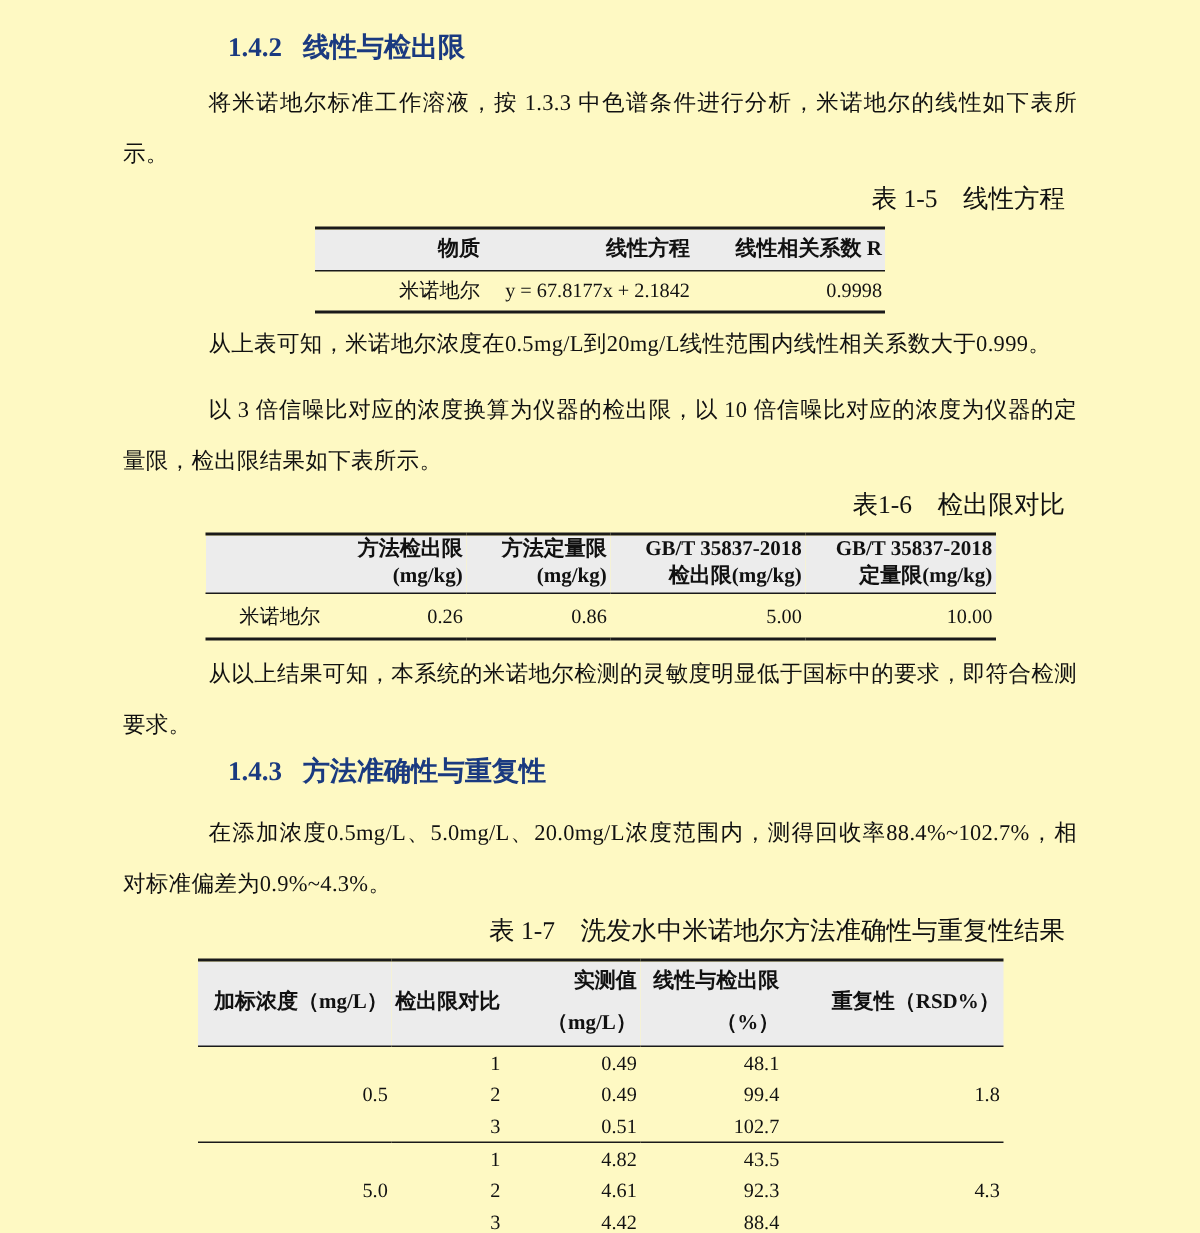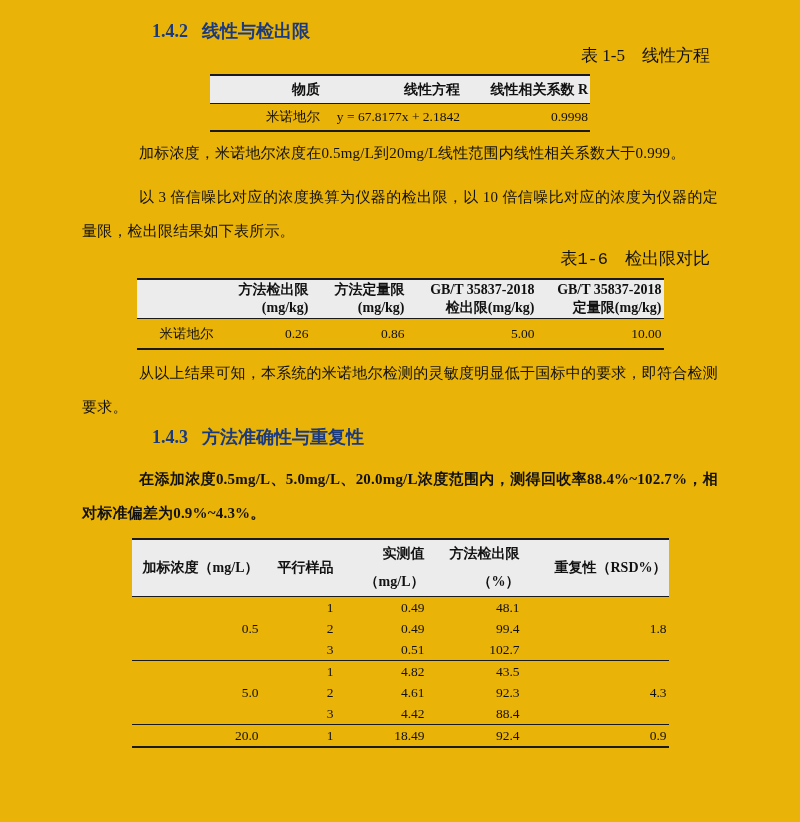--- a/index.html
+++ b/index.html
@@ -1,19 +1,19 @@
 <!DOCTYPE html>
 <html><head>
 <meta charset="utf-8">
 <style>
   html,body { margin:0; padding:0; background:#ffffff; }
   .page {
     position:relative;
     width:800px; height:822px;
-    background:#eab308;
+    background:#fef9c3;
     font-family:"Liberation Serif","DejaVu Serif",serif;
     color:#111111;
     overflow:hidden;
   }
   .content { padding:0 82px; }
 
   h2.heading {
     font-size:18px; line-height:24px; font-weight:bold;
     color:#1A3A80; margin:0 0 0 70px;
   }
@@ -23,27 +23,27 @@
 
   p.body {
     font-size:15px; line-height:34px; margin:0;
     text-indent:57px; text-align:justify;
     letter-spacing:0.2px;
   }
   #p1 { margin-top:9px; line-height:34px; }
   #p2 { margin-top:4px; }
   #p3 { margin-top:10px; }
   #p4 { margin-top:6px; }
-  #p5 { margin-top:13px;font-weight:bold; }
+  #p5 { margin-top:13px; }
 
   .caption {
     font-size:17px; line-height:20px; text-align:right; margin:8px;
   }
   #cap5 { margin-top:3px; }
-  #cap6 { margin-top:2px;font-family:Liberation Mono, monospace; }
+  #cap6 { margin-top:2px; }
   #cap7 { margin-top:4px; }
 
   table.tbl {
     border-collapse:collapse; table-layout:fixed;
     margin:0 auto;
     border-top:2.2px solid #1a1a1a;
     border-bottom:2.2px solid #1a1a1a;
     font-size:13.5px;
   }
   table.tbl th, table.tbl td {
@@ -75,20 +75,21 @@
   #tbl7 tr.group-start td { border-top:1.5px solid #1a1a1a; }
 </style>
 </head>
 <body>
 
 <div class="page">
   <div class="content">
 
     <h2 class="heading" id="sec1"><span class="num">1.4.2</span><span>线性与检出限</span></h2>
 
+    <p class="body" id="p1">将米诺地尔标准工作溶液，按 1.3.3 中色谱条件进行分析，米诺地尔的线性如下表所示。</p>
 
     <p class="caption" id="cap5">表 1-5　线性方程</p>
 
     <table class="tbl" id="tbl5">
       <colgroup>
           <col style="width:112px">
           <col style="width:140px">
           <col style="width:128px">
         </colgroup>
       <thead>
@@ -100,21 +101,21 @@
       </thead>
       <tbody>
         <tr>
           <td>米诺地尔</td>
           <td>y = 67.8177x + 2.1842</td>
           <td>0.9998</td>
         </tr>
       </tbody>
     </table>
 
-    <p class="body" id="p2">加标浓度，米诺地尔浓度在0.5mg/L到20mg/L线性范围内线性相关系数大于0.999。</p>
+    <p class="body" id="p2">从上表可知，米诺地尔浓度在0.5mg/L到20mg/L线性范围内线性相关系数大于0.999。</p>
 
     <p class="body" id="p3">以 3 倍信噪比对应的浓度换算为仪器的检出限，以 10 倍信噪比对应的浓度为仪器的定量限，检出限结果如下表所示。</p>
 
     <p class="caption" id="cap6">表1-6　检出限对比</p>
 
     <table class="tbl" id="tbl6">
       <colgroup>
           <col style="width:79px">
           <col style="width:95px">
           <col style="width:96px">
@@ -144,35 +145,36 @@
         </tr>
       </tbody>
     </table>
 
     <p class="body" id="p4">从以上结果可知，本系统的米诺地尔检测的灵敏度明显低于国标中的要求，即符合检测要求。</p>
 
     <h2 class="heading" id="sec2"><span class="num">1.4.3</span><span>方法准确性与重复性</span></h2>
 
     <p class="body" id="p5">在添加浓度0.5mg/L、5.0mg/L、20.0mg/L浓度范围内，测得回收率88.4%~102.7%，相对标准偏差为0.9%~4.3%。</p>
 
+    <p class="caption" id="cap7">表 1-7　洗发水中米诺地尔方法准确性与重复性结果</p>
 
     <table class="tbl" id="tbl7">
       <colgroup>
           <col style="width:129px">
           <col style="width:75px">
           <col style="width:91px">
           <col style="width:95px">
           <col style="width:147px">
         </colgroup>
       <thead>
         <tr>
           <th>加标浓度（mg/L）</th>
-          <th>平行样品</th>
+          <th>检出限对比</th>
           <th>实测值（mg/L）</th>
-          <th>方法检出限（%）</th>
+          <th>线性与检出限（%）</th>
           <th>重复性（RSD%）</th>
         </tr>
       </thead>
       <tbody>
 
         <tr>
           <td rowspan="3">0.5</td>
           <td>1</td>
           <td>0.49</td>
           <td>48.1</td>

